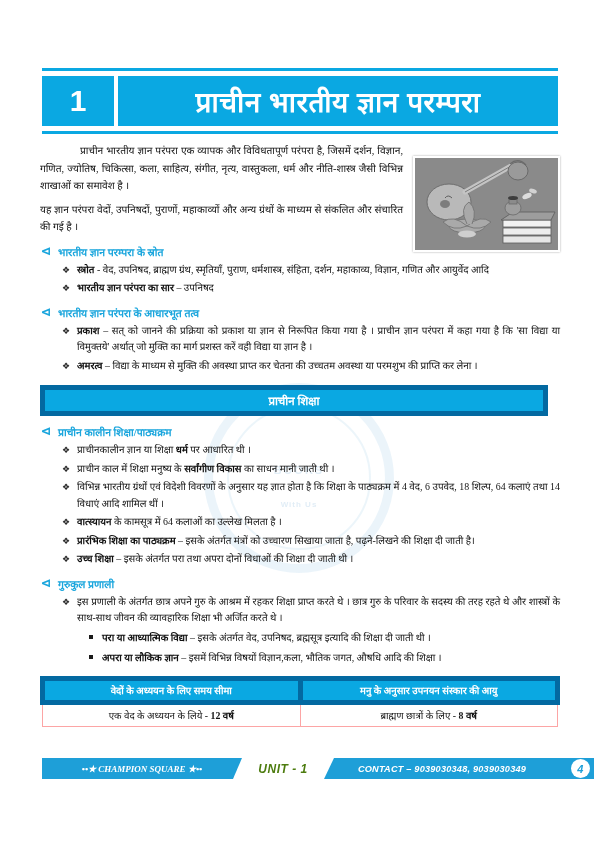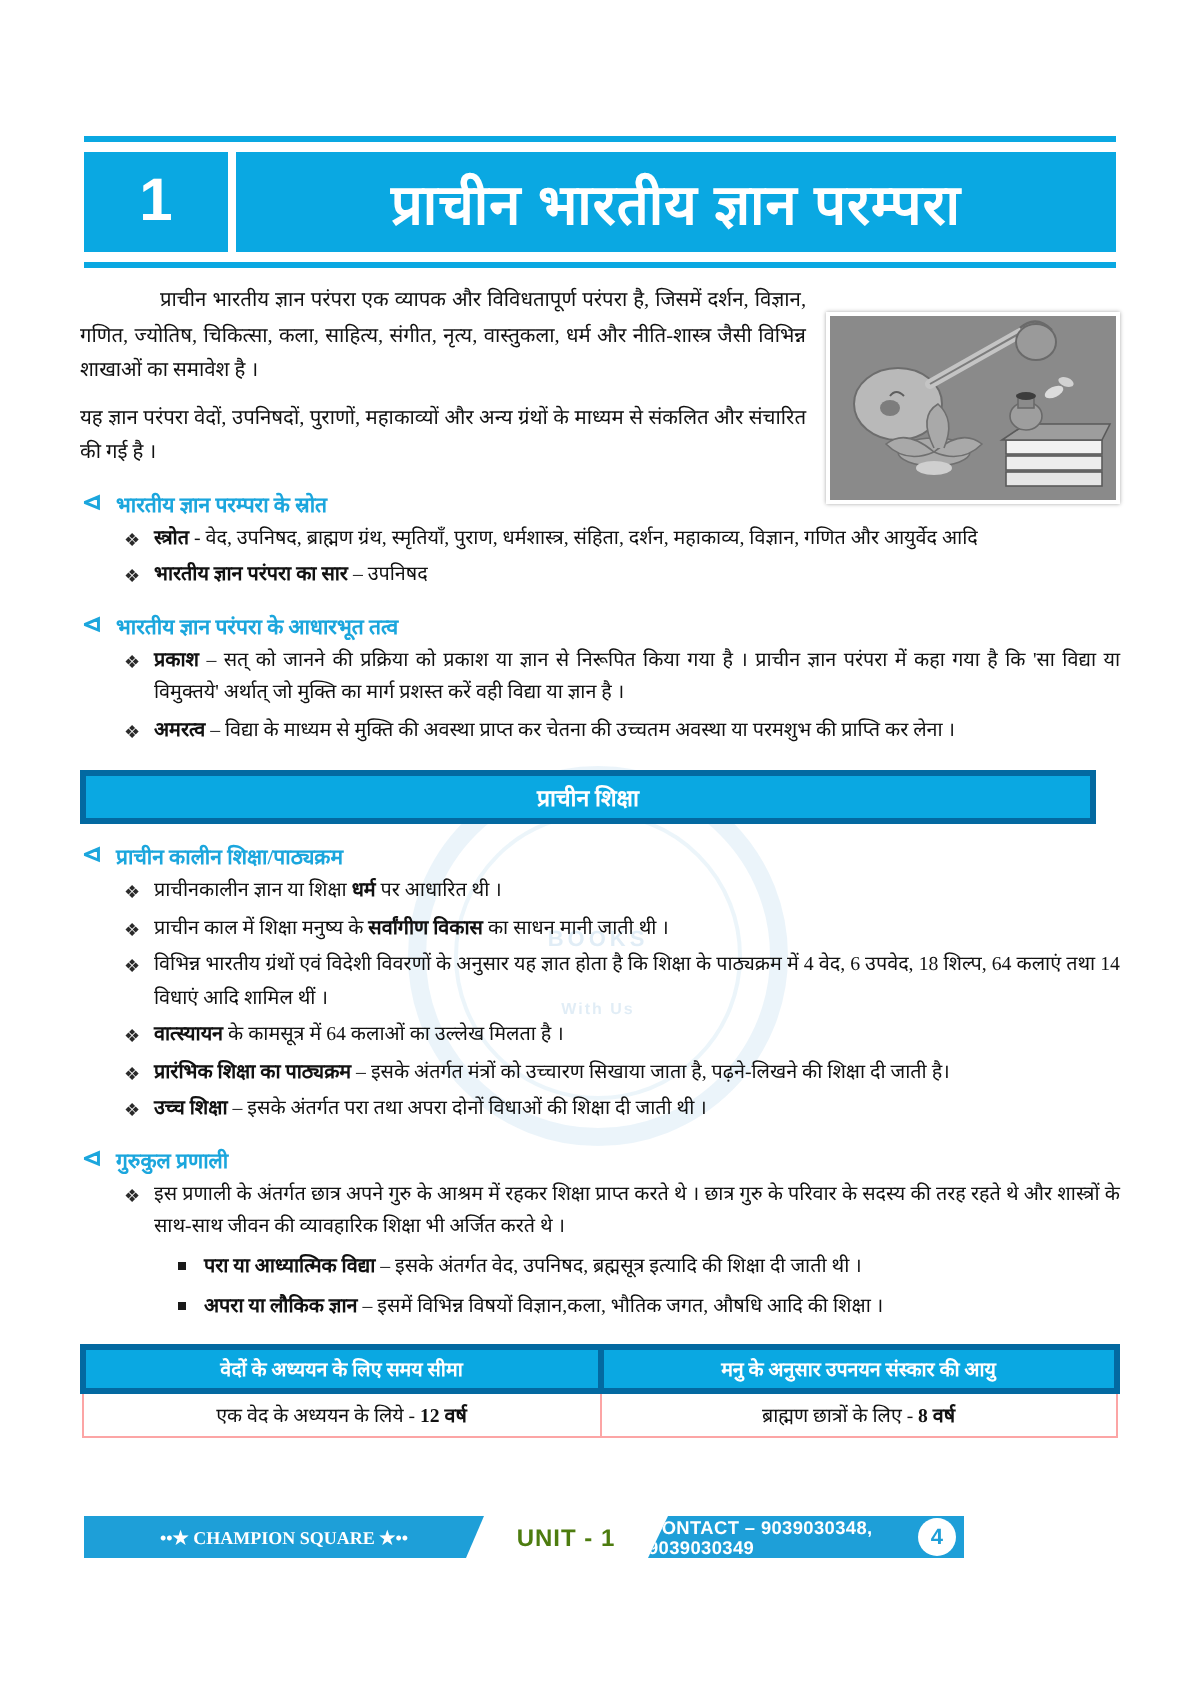--- a/index.html
+++ b/index.html
@@ -200,56 +200,57 @@
   .banner {
     margin: 11px 12px 7px 0;
     height: 21px;
     background: #0aa8e2;
     color: #ffffff;
     display: flex;
     align-items: center;
     justify-content: center;
     font-size: 11.5px;
     font-weight: bold;
-    border: 3px solid #0369a1;
+    border: 5px solid #0369a1;
   }
 
   
   .info-table {
     width: 100%;
     border-collapse: collapse;
     margin-top: 10px;
     table-layout: fixed;
   }
   .info-table th {
     background: #0aa8e2;
     color: #ffffff;
     font-size: 9.8px;
     font-weight: bold;
     padding: 3px 2px;
-    border: 3px solid #0369a1;
+    border: 5px solid #0369a1;
     text-align: center;
   }
   .info-table td {
     font-size: 9.8px;
     padding: 4px 2px;
     border: 1px solid #fca5a5;
     text-align: center;
   }
 
   
   .footer {
     position: absolute;
     left: 42px;
     top: 758px;
-    width: 440px;
+    width: 552px;
     height: 21px;
     display: flex;
     align-items: stretch;
     z-index: 3;
+    font-style: italic;
   }
   .footer-left {
     width: 200px;
     background: #1e9fd8;
     color: #ffffff;
     display: flex;
     align-items: center;
     justify-content: center;
     font-family: "Liberation Serif", serif;
     font-size: 9px;

